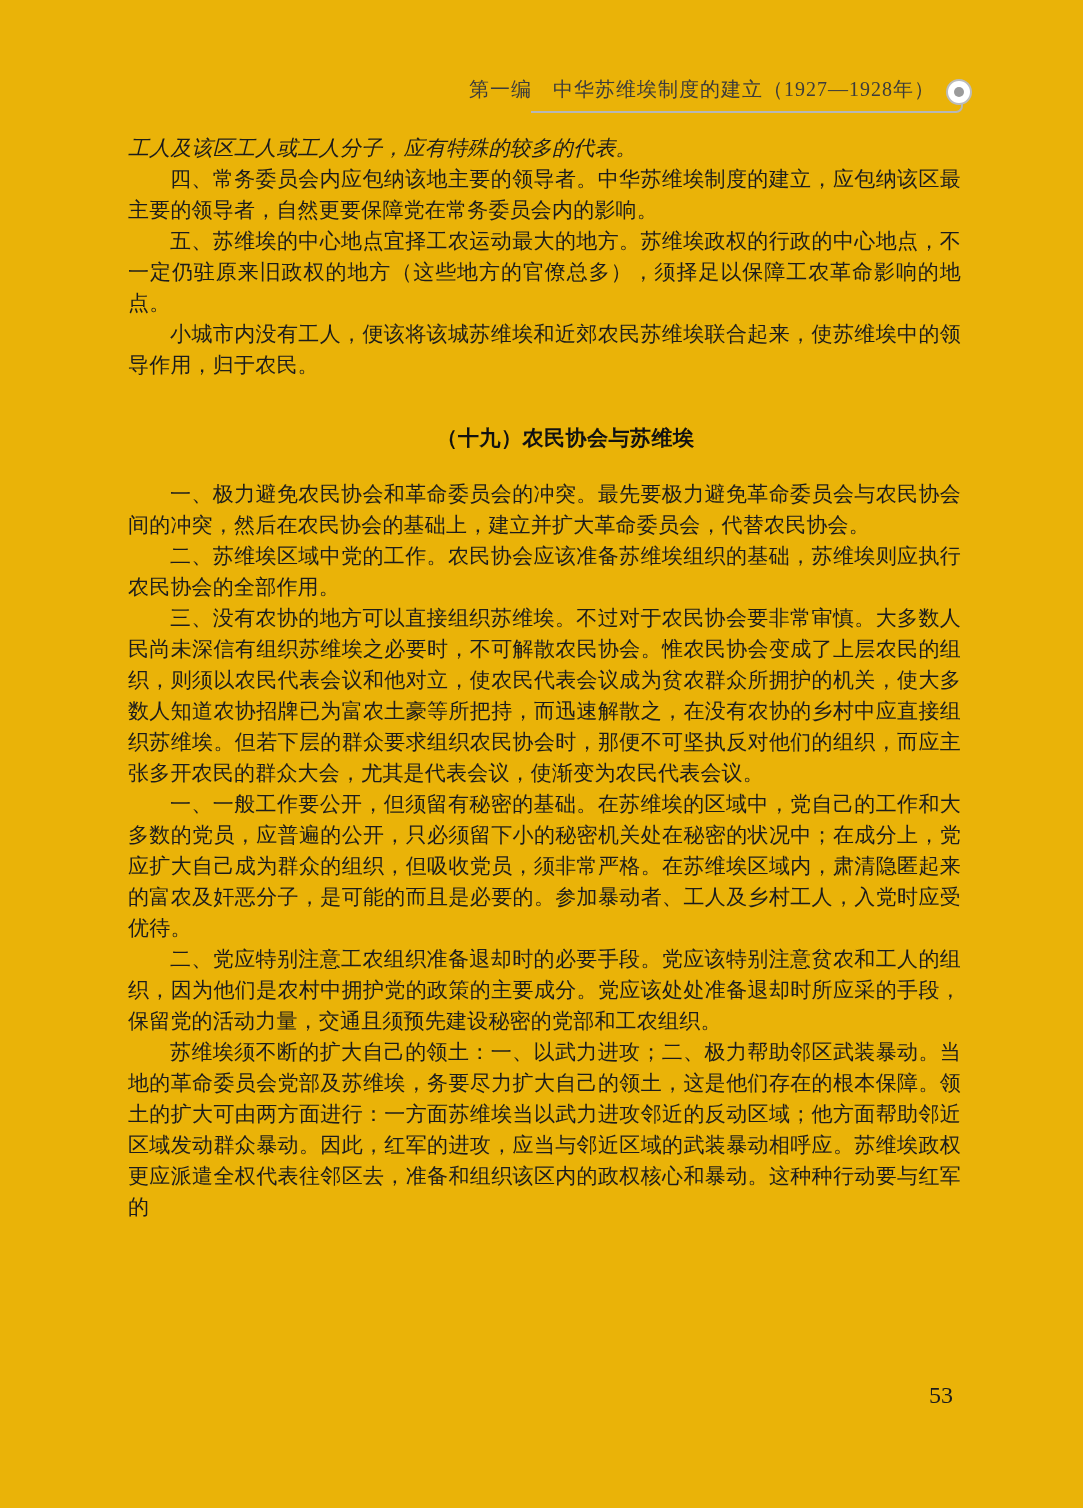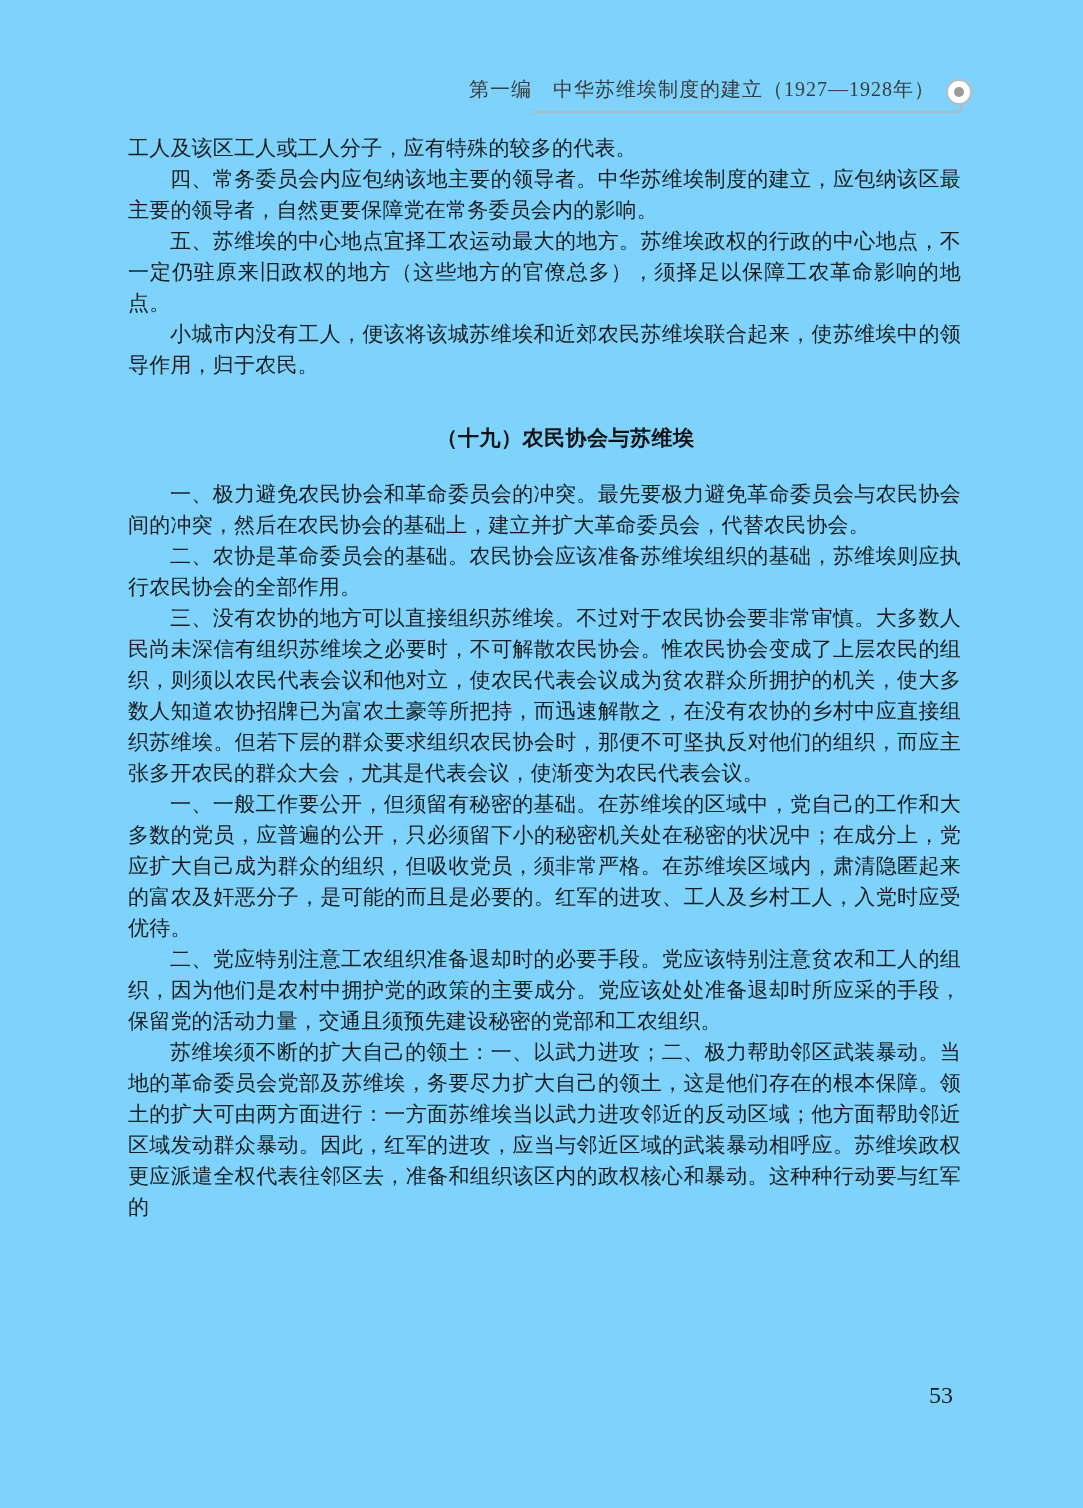--- a/index.html
+++ b/index.html
@@ -5,21 +5,21 @@
   html, body {
     margin: 0;
     padding: 0;
     background: #e8e8e8;
   }
   .page {
     position: relative;
     width: 1083px;
     height: 1508px;
     margin: 0 auto;
-    background: #7dd3fc;
+    background: #eab308;
     overflow: hidden;
     font-family: "Liberation Serif", "DejaVu Serif", serif;
     color: #1c1c1c;
   }
 
   
   .running-header-title {
     position: absolute;
     top: 76px;
     right: 148px;
@@ -69,20 +69,21 @@
   .para {
     margin: 0;
     font-size: 21px;
     line-height: 31px;
     text-align: justify;
     text-indent: 2em;
     letter-spacing: 0.2px;
   }
   .para.no-indent {
     text-indent: 0;
+    font-style: italic;
   }
   .heading {
     margin: 42px 0 25px 0;
     font-family: "DejaVu Sans", "Liberation Sans", sans-serif;
     font-weight: bold;
     font-size: 21px;
     line-height: 31px;
     text-indent: 2em;
     letter-spacing: 0.5px;
     color: #111111;
@@ -112,22 +113,22 @@
     <span class="dot"></span>
   </div>
 
   <div class="body-blocks">
       <div class="para no-indent">工人及该区工人或工人分子，应有特殊的较多的代表。</div>
       <div class="para">四、常务委员会内应包纳该地主要的领导者。中华苏维埃制度的建立，应包纳该区最主要的领导者，自然更要保障党在常务委员会内的影响。</div>
       <div class="para">五、苏维埃的中心地点宜择工农运动最大的地方。苏维埃政权的行政的中心地点，不一定仍驻原来旧政权的地方（这些地方的官僚总多），须择足以保障工农革命影响的地点。</div>
       <div class="para">小城市内没有工人，便该将该城苏维埃和近郊农民苏维埃联合起来，使苏维埃中的领导作用，归于农民。</div>
       <div class="heading">（十九）农民协会与苏维埃</div>
       <div class="para">一、极力避免农民协会和革命委员会的冲突。最先要极力避免革命委员会与农民协会间的冲突，然后在农民协会的基础上，建立并扩大革命委员会，代替农民协会。</div>
-      <div class="para">二、农协是革命委员会的基础。农民协会应该准备苏维埃组织的基础，苏维埃则应执行农民协会的全部作用。</div>
+      <div class="para">二、苏维埃区域中党的工作。农民协会应该准备苏维埃组织的基础，苏维埃则应执行农民协会的全部作用。</div>
       <div class="para">三、没有农协的地方可以直接组织苏维埃。不过对于农民协会要非常审慎。大多数人民尚未深信有组织苏维埃之必要时，不可解散农民协会。惟农民协会变成了上层农民的组织，则须以农民代表会议和他对立，使农民代表会议成为贫农群众所拥护的机关，使大多数人知道农协招牌已为富农土豪等所把持，而迅速解散之，在没有农协的乡村中应直接组织苏维埃。但若下层的群众要求组织农民协会时，那便不可坚执反对他们的组织，而应主张多开农民的群众大会，尤其是代表会议，使渐变为农民代表会议。</div>
-      <div class="para">一、一般工作要公开，但须留有秘密的基础。在苏维埃的区域中，党自己的工作和大多数的党员，应普遍的公开，只必须留下小的秘密机关处在秘密的状况中；在成分上，党应扩大自己成为群众的组织，但吸收党员，须非常严格。在苏维埃区域内，肃清隐匿起来的富农及奸恶分子，是可能的而且是必要的。红军的进攻、工人及乡村工人，入党时应受优待。</div>
+      <div class="para">一、一般工作要公开，但须留有秘密的基础。在苏维埃的区域中，党自己的工作和大多数的党员，应普遍的公开，只必须留下小的秘密机关处在秘密的状况中；在成分上，党应扩大自己成为群众的组织，但吸收党员，须非常严格。在苏维埃区域内，肃清隐匿起来的富农及奸恶分子，是可能的而且是必要的。参加暴动者、工人及乡村工人，入党时应受优待。</div>
       <div class="para">二、党应特别注意工农组织准备退却时的必要手段。党应该特别注意贫农和工人的组织，因为他们是农村中拥护党的政策的主要成分。党应该处处准备退却时所应采的手段，保留党的活动力量，交通且须预先建设秘密的党部和工农组织。</div>
       <div class="para">苏维埃须不断的扩大自己的领土：一、以武力进攻；二、极力帮助邻区武装暴动。当地的革命委员会党部及苏维埃，务要尽力扩大自己的领土，这是他们存在的根本保障。领土的扩大可由两方面进行：一方面苏维埃当以武力进攻邻近的反动区域；他方面帮助邻近区域发动群众暴动。因此，红军的进攻，应当与邻近区域的武装暴动相呼应。苏维埃政权更应派遣全权代表往邻区去，准备和组织该区内的政权核心和暴动。这种种行动要与红军的</div>
     </div>
 
   <div class="page-number">53</div>
 
 </div>
 
 </body></html>

